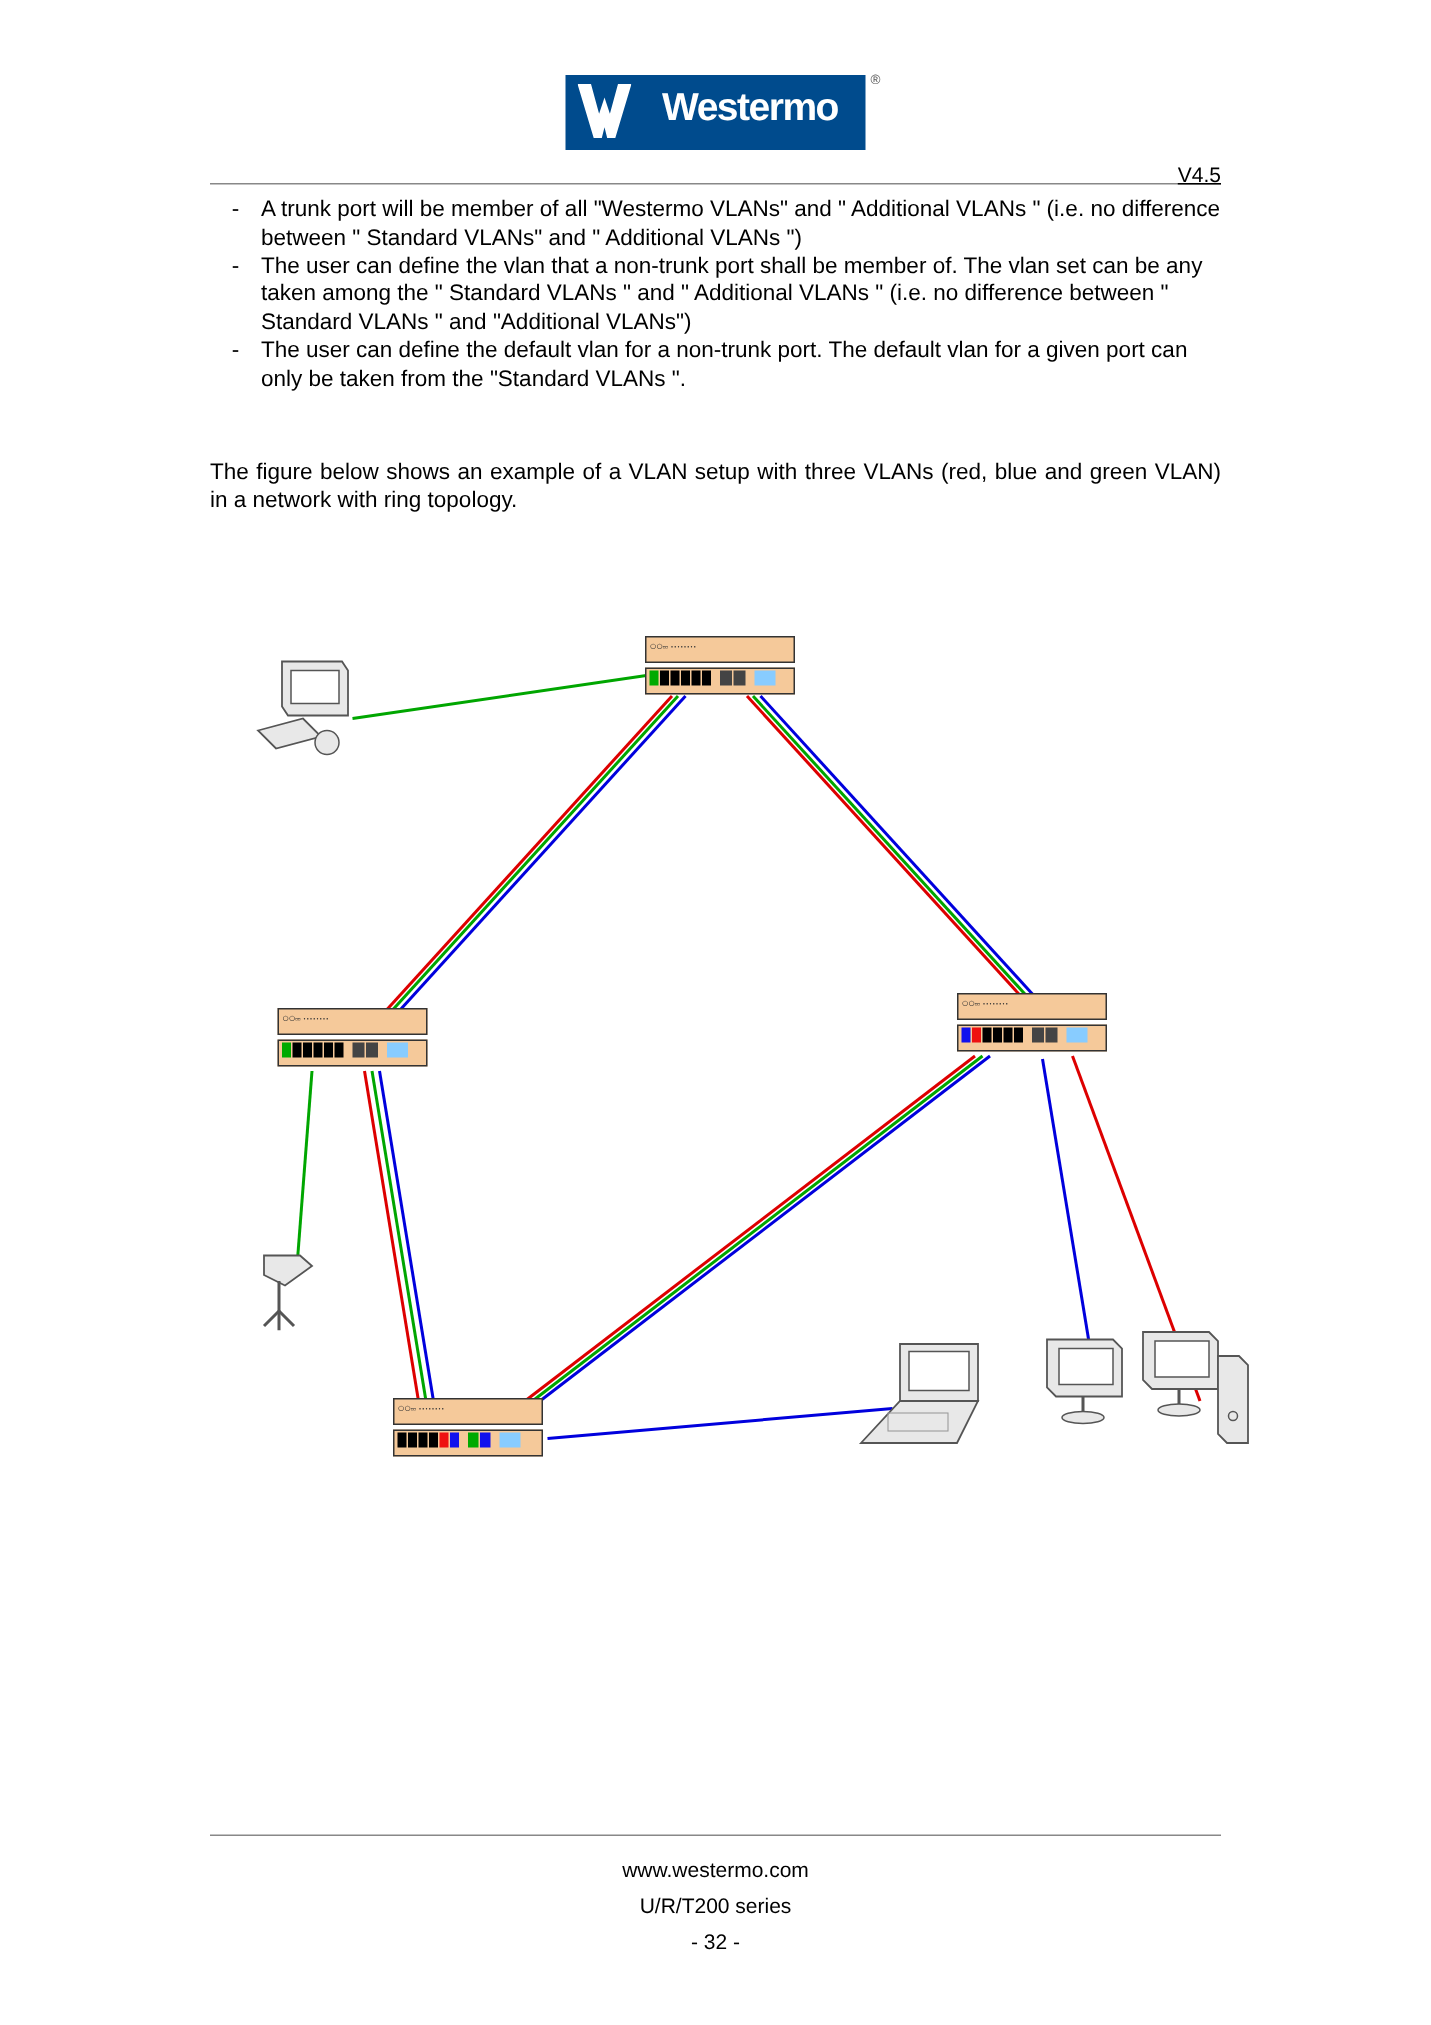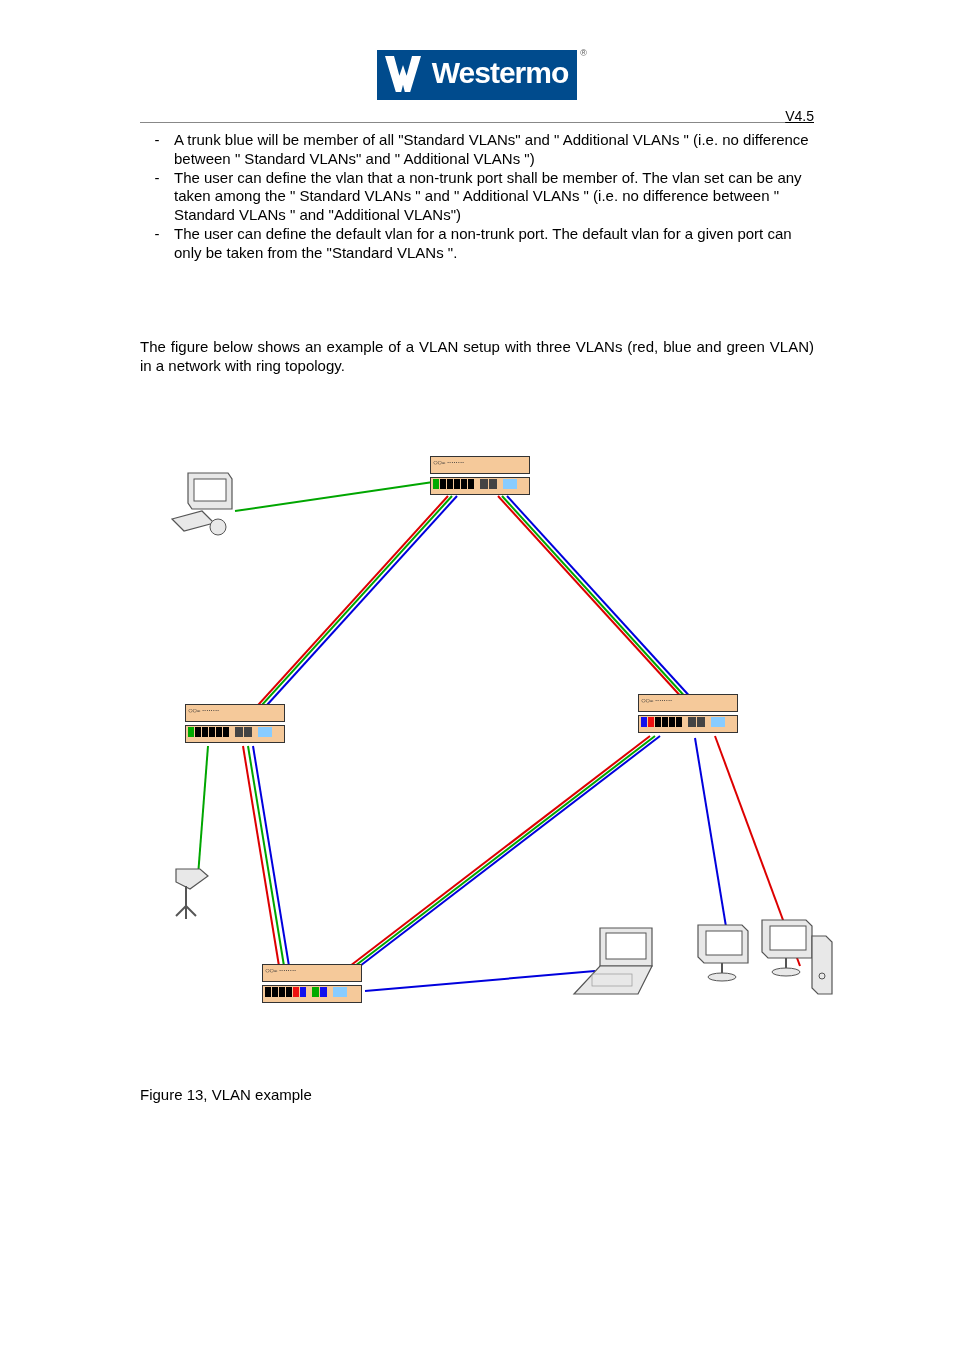--- a/index.html
+++ b/index.html
@@ -39,21 +39,21 @@
     background: #fff;
     clip-path: polygon(0 0, 25% 0, 40% 55%, 50% 25%, 60% 55%, 75% 0, 100% 0, 70% 100%, 55% 100%, 50% 80%, 45% 100%, 30% 100%);
   }
   .logo-text {
     position: absolute;
     left: 52px;
     top: 6px;
     right: 6px;
     color: #fff;
     font-weight: 900;
-    font-size: 30px;
+    font-size: 26px;
     letter-spacing: -1px;
     font-family: Arial Black, Arial, sans-serif;
   }
   .logo-reg {
     position: absolute;
     right: -10px;
     top: -2px;
     font-size: 9px;
     color: #555;
   }
@@ -82,21 +82,21 @@
   }
   .bullets li .dash {
     width: 34px;
     flex-shrink: 0;
     text-align: center;
   }
   .bullets li .txt {
     flex: 1;
   }
   .para {
-    margin-top: 76px;
+    margin-top: 44px;
     line-height: 1.25;
     text-align: justify;
   }
   .figure-box {
     margin-top: 70px;
     position: relative;
     width: 100%;
     height: 600px;
   }
   .fig-caption {
@@ -166,21 +166,21 @@
       <div class="logo-reg">®</div>
     </div>
     <div class="version">V4.5</div>
   </div>
 
   <hr class="hr-top">
 
   <ul class="bullets">
     <li>
       <span class="dash">-</span>
-      <span class="txt">A trunk blue will be member of all "Standard VLANs" and " Additional VLANs " (i.e. no difference between " Standard VLANs" and " Additional VLANs ")</span>
+      <span class="txt">A trunk port will be member of all "Westermo VLANs" and " Additional VLANs " (i.e. no difference between " Standard VLANs" and " Additional VLANs ")</span>
     </li>
     <li>
       <span class="dash">-</span>
       <span class="txt">The user can define the vlan that a non-trunk port shall be member of.  The vlan set can be any taken among the " Standard VLANs " and " Additional VLANs " (i.e. no difference between " Standard VLANs " and "Additional VLANs")</span>
     </li>
     <li>
       <span class="dash">-</span>
       <span class="txt">The user can define the default vlan for a non-trunk port.  The default vlan for a given port can only be taken from the "Standard VLANs ".</span>
     </li>
   </ul>
@@ -287,16 +287,21 @@
         <path d="M4 4 L48 4 L54 10 L54 42 L10 42 L4 36 Z" fill="#e8e8e8" stroke="#555" stroke-width="1.2"></path>
         <rect x="12" y="10" width="36" height="24" fill="#fff" stroke="#555"></rect>
         <line x1="28" y1="42" x2="28" y2="52" stroke="#555" stroke-width="2"></line>
         <ellipse cx="28" cy="56" rx="14" ry="4" fill="#e8e8e8" stroke="#555"></ellipse>
         <path d="M54 20 L68 20 L74 26 L74 78 L60 78 L54 72 Z" fill="#e8e8e8" stroke="#555" stroke-width="1.2"></path>
         <circle cx="64" cy="60" r="3" fill="none" stroke="#555"></circle>
       </svg>
     </div>
   </div>
 
-  <div class="fig-caption">Figure 13, VLAN example</div>
-
+
+  <div class="footer">
+    <hr class="hr-bot">
+    <div>www.westermo.com</div>
+    <div>U/R/T200 series</div>
+    <div>- 32 -</div>
+  </div>
 
 </div>
 
 </body></html>

